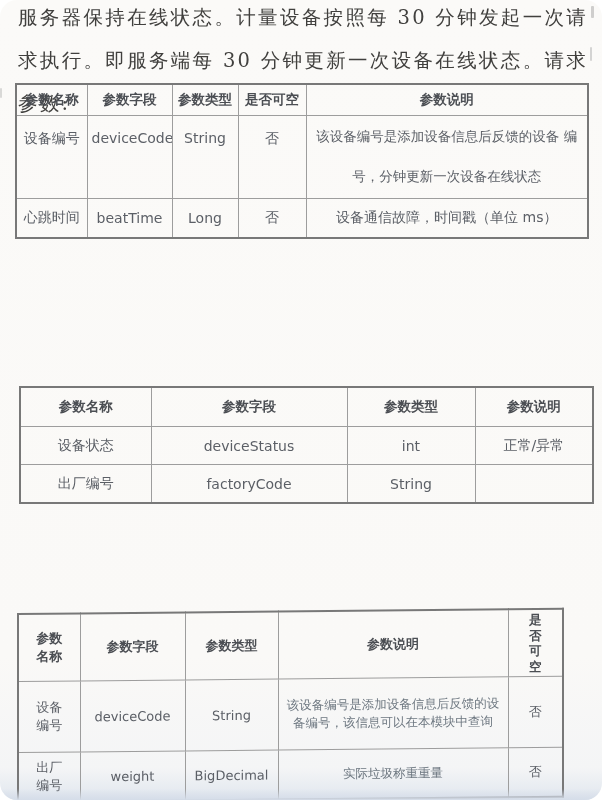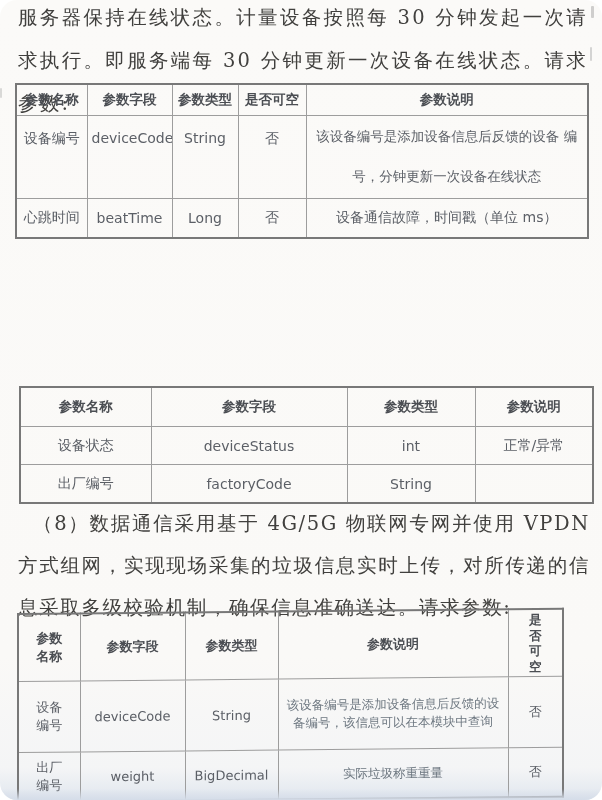--- a/index.html
+++ b/index.html
@@ -142,21 +142,20 @@
       </tr>
       <tr>
         <td>出厂编号</td>
         <td>factoryCode</td>
         <td>String</td>
         <td></td>
       </tr>
     </tbody>
   </table>
 
-  <p class="para p3">（8）数据通信采用基于 4G/5G 物联网专网并使用 VPDN 方式组网，实现现场采集的垃圾信息实时上传，对所传递的信息采取多级校验机制，确保信息准确送达。请求参数:</p>
 
   <table class="tbl t3">
     <colgroup>
       <col style="width:62px">
         <col style="width:105px">
         <col style="width:93px">
         <col style="width:230px">
         <col style="width:55px">
     </colgroup>
     <thead>

